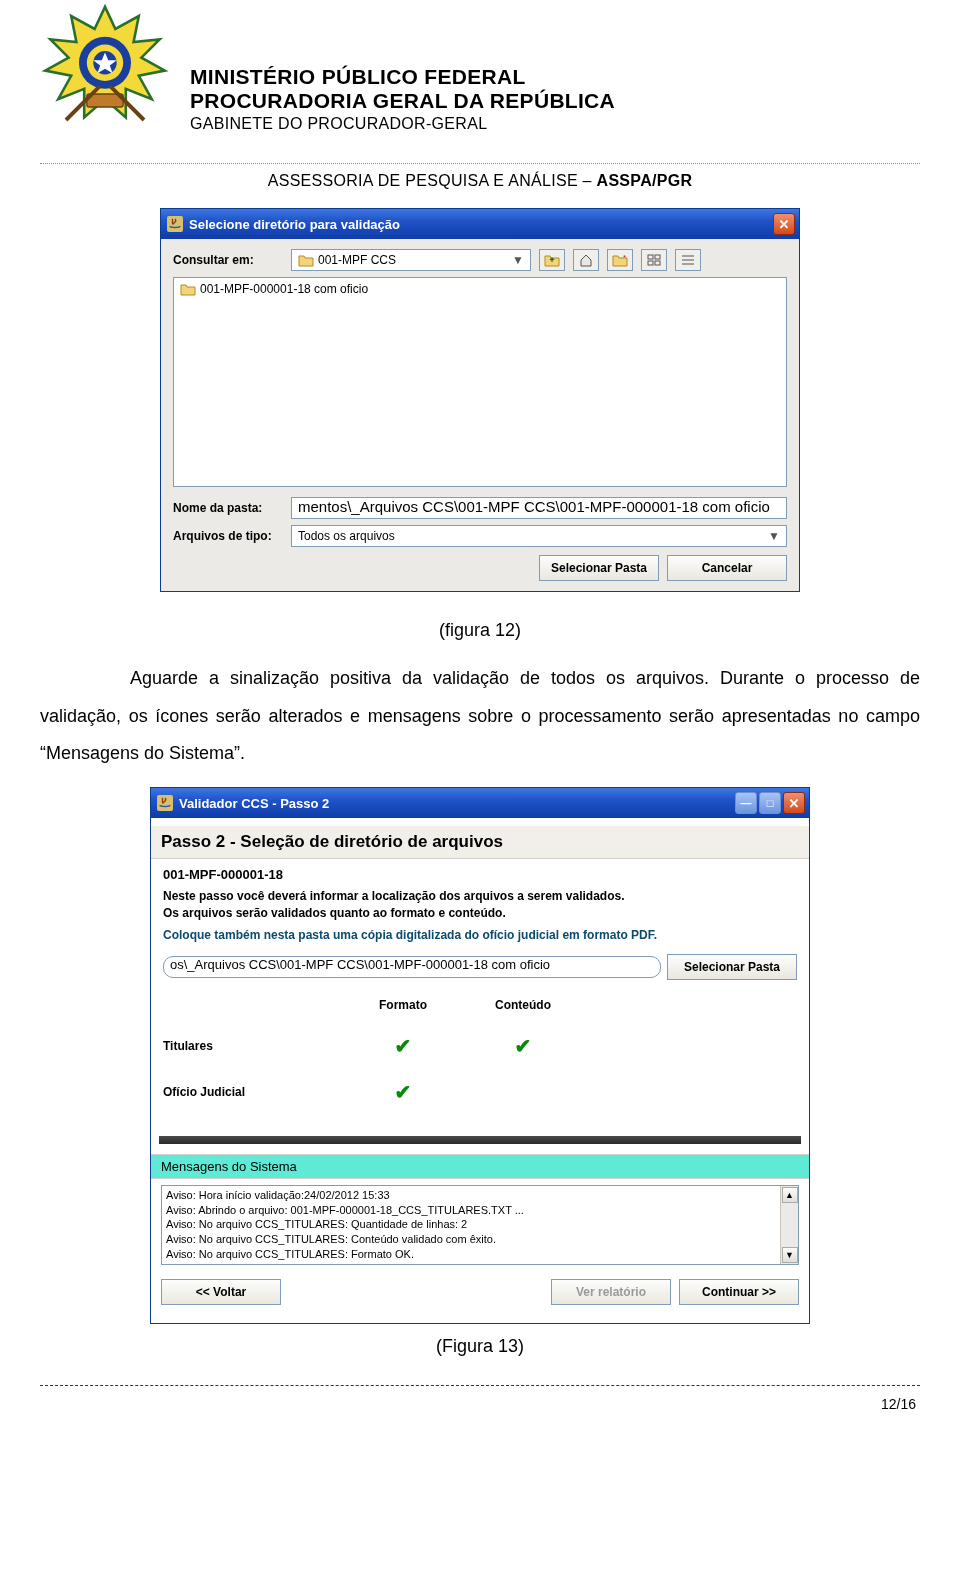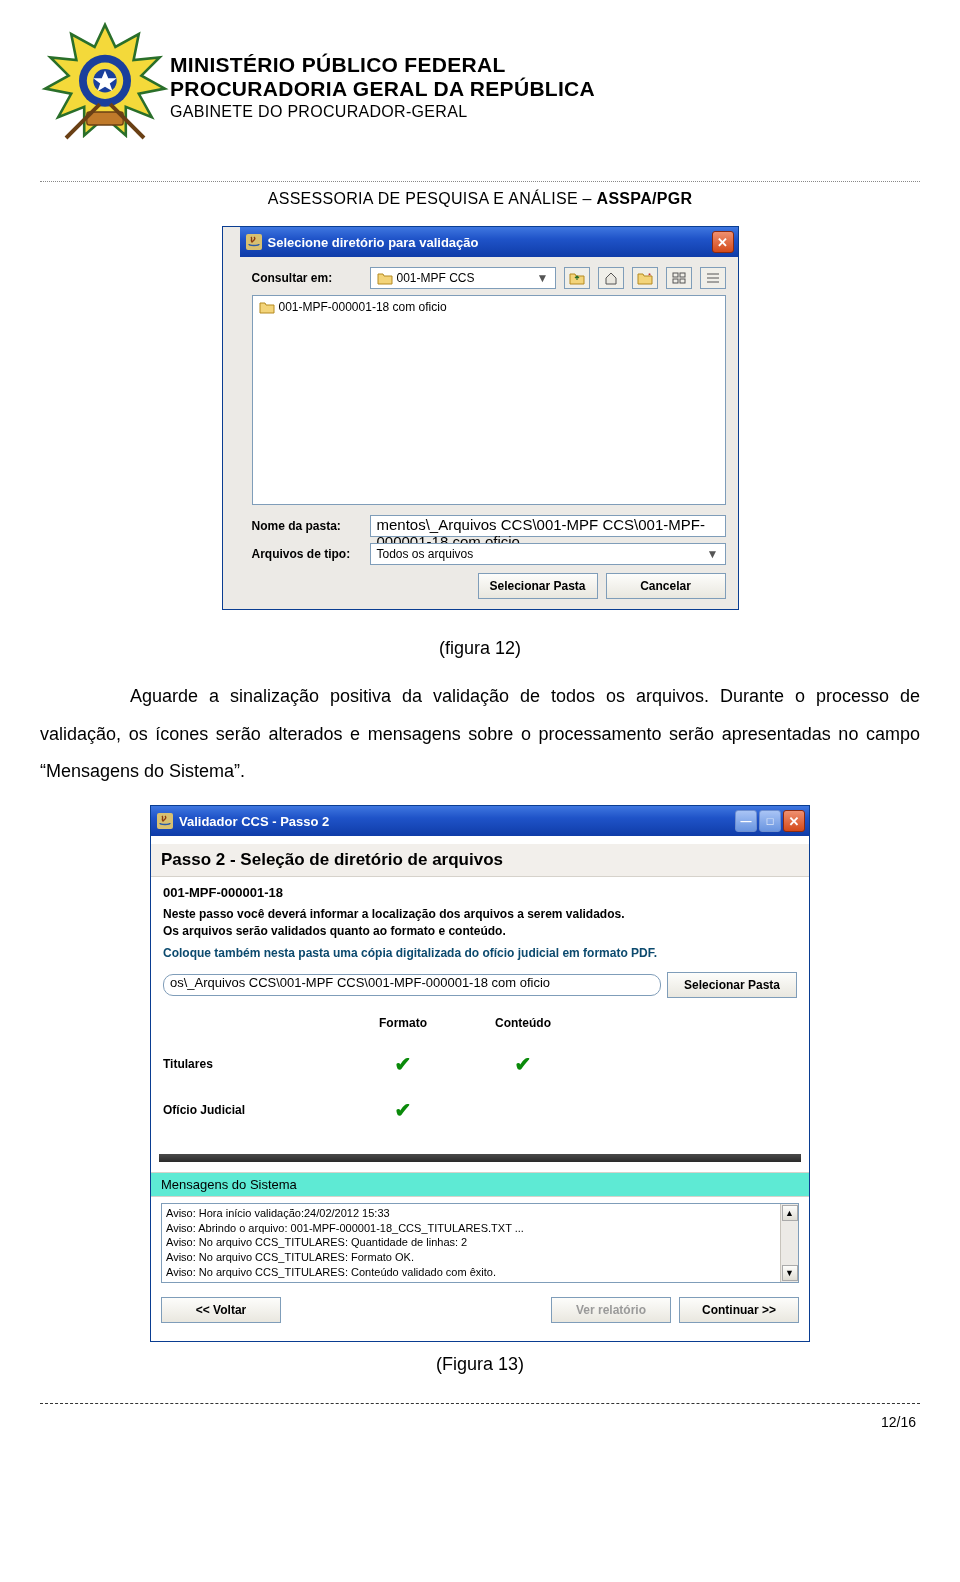--- a/index.html
+++ b/index.html
@@ -9,23 +9,23 @@
     font-family: Arial, Helvetica, sans-serif;
     color: #000;
     width: 960px;
   }
   .page {
     padding: 0 40px 20px 40px;
     position: relative;
   }
   .header {
     display: flex;
-    align-items: center;
-    gap: 0;
-    padding-top: 21px;
+    align-items: flex-end;
+    gap: 20px;
+    padding-top: 3px;
   }
   .coat-of-arms {
     width: 130px;
     height: 130px;
     flex-shrink: 0;
   }
   .header-text { padding-top: 2px; }
   .header-text .line1 { font-weight: bold; font-size: 21px; letter-spacing: .3px; }
   .header-text .line2 { font-weight: bold; font-size: 21px; letter-spacing: .3px; }
   .header-text .line3 { font-size: 16px; letter-spacing: .3px; margin-top:2px;}
@@ -40,22 +40,21 @@
     letter-spacing: .3px;
     margin-bottom: 18px;
   }
   .subhead .bold { font-weight: bold; }
 
   
   .win {
     border: 1px solid #0a3d91;
     background: #eceae6;
     margin: 0 auto;
-    width: 517px;
-    padding-left: 17px;
+    width: 640px;
   }
   .titlebar {
     height: 30px;
     background: linear-gradient(#3f77e0, #1f53c8 40%, #0f3ca8);
     display: flex;
     align-items: center;
     padding: 0 4px 0 6px;
     color: #fff;
     font-weight: bold;
     font-size: 13px;
@@ -311,22 +310,22 @@
       </div>
 
       <div class="thickbar"></div>
 
       <div class="msg-title">Mensagens do Sistema</div>
       <div class="msg-box">
         <div class="msg-lines" id="msg-lines">
             <div>Aviso: Hora início validação:24/02/2012 15:33</div>
             <div>Aviso: Abrindo o arquivo: 001-MPF-000001-18_CCS_TITULARES.TXT ...</div>
             <div>Aviso: No arquivo CCS_TITULARES: Quantidade de linhas: 2</div>
+            <div>Aviso: No arquivo CCS_TITULARES: Conteúdo validado com êxito.</div>
             <div>Aviso: No arquivo CCS_TITULARES: Formato OK.</div>
-            <div>Aviso: No arquivo CCS_TITULARES: Conteúdo validado com êxito.</div>
           </div>
         <div class="vscroll">
           <div class="arr">▲</div>
           <div class="arr">▼</div>
         </div>
       </div>
 
       <div class="btn-row2">
         <div class="btn">&lt;&lt; Voltar</div>
         <div class="spacer"></div>

